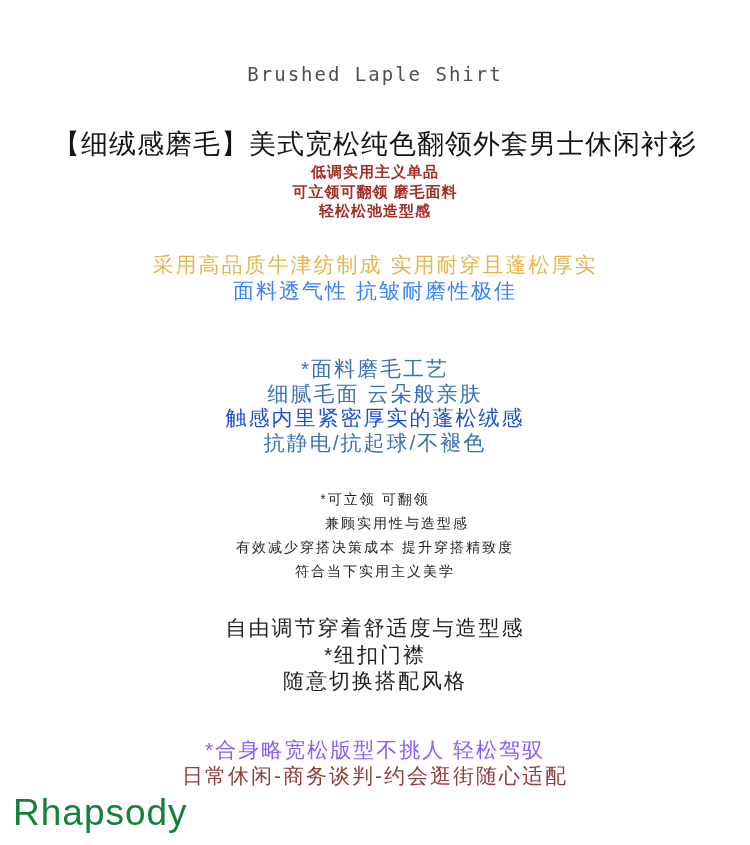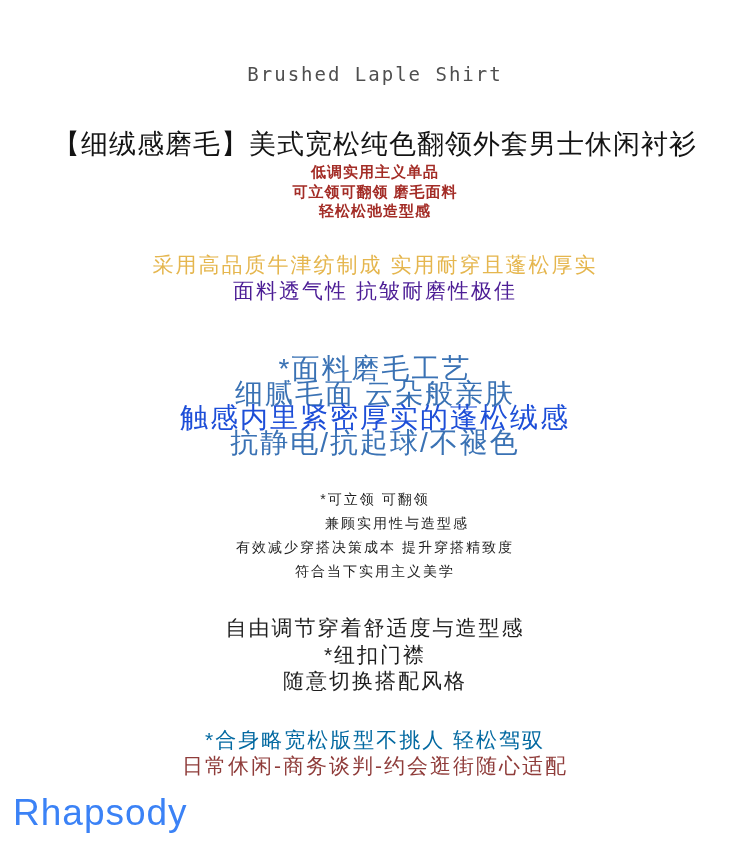--- a/index.html
+++ b/index.html
@@ -57,21 +57,21 @@
     letter-spacing: 1px;
   }
   .sec-gold {
     top: 252px;
     font-size: 21px;
     line-height: 26px;
     letter-spacing: 2px;
   }
   .sec-blue {
     top: 357px;
-    font-size: 28px;
+    font-size: 21px;
     line-height: 24.5px;
     letter-spacing: 2px;
   }
   .sec-black1 {
     top: 487px;
     font-size: 14px;
     line-height: 24px;
     letter-spacing: 2px;
   }
   .sec-black2 {
@@ -106,21 +106,21 @@
   <h1 class="heading">【细绒感磨毛】美式宽松纯色翻领外套男士休闲衬衫</h1>
 
   <div class="sec sec-red">
     <div class="line" style="color: rgb(163, 44, 38);">低调实用主义单品</div>
     <div class="line" style="color: rgb(163, 44, 38);">可立领可翻领 磨毛面料</div>
     <div class="line" style="color: rgb(163, 44, 38);">轻松松弛造型感</div>
   </div>
 
   <div class="sec sec-gold">
     <div class="line" style="color: rgb(229, 182, 78);">采用高品质牛津纺制成 实用耐穿且蓬松厚实</div>
-    <div class="line" style="color: #4c1d95;">面料透气性 抗皱耐磨性极佳</div>
+    <div class="line" style="color: #3b82f6;">面料透气性 抗皱耐磨性极佳</div>
   </div>
 
   <div class="sec sec-blue">
     <div class="line" style="color: rgb(58, 114, 180);">*面料磨毛工艺</div>
     <div class="line" style="color: rgb(58, 114, 180);">细腻毛面 云朵般亲肤</div>
     <div class="line" style="color: #1d4ed8;">触感内里紧密厚实的蓬松绒感</div>
     <div class="line" style="color: rgb(58, 114, 180);">抗静电/抗起球/不褪色</div>
   </div>
 
   <div class="sec sec-black1">
@@ -130,19 +130,19 @@
     <div class="line" style="color: rgb(30, 30, 30);">符合当下实用主义美学</div>
   </div>
 
   <div class="sec sec-black2">
     <div class="line" style="color: rgb(30, 30, 30);">自由调节穿着舒适度与造型感</div>
     <div class="line" style="color: rgb(30, 30, 30);">*纽扣门襟</div>
     <div class="line" style="color: rgb(30, 30, 30);">随意切换搭配风格</div>
   </div>
 
   <div class="sec sec-mixed">
-    <div class="line" style="color: #0369a1;">*合身略宽松版型不挑人 轻松驾驭</div>
+    <div class="line" style="color: #8b5cf6; margin-top: 10px;">*合身略宽松版型不挑人 轻松驾驭</div>
     <div class="line" style="color: rgb(143, 60, 58);">日常休闲-商务谈判-约会逛街随心适配</div>
   </div>
 
-  <div class="brand" style="color: #3b82f6; text-align: right;">Rhapsody</div>
+  <div class="brand" style="color: #15803d; text-align: right;">Rhapsody</div>
 
 </div>
 
 </body></html>

